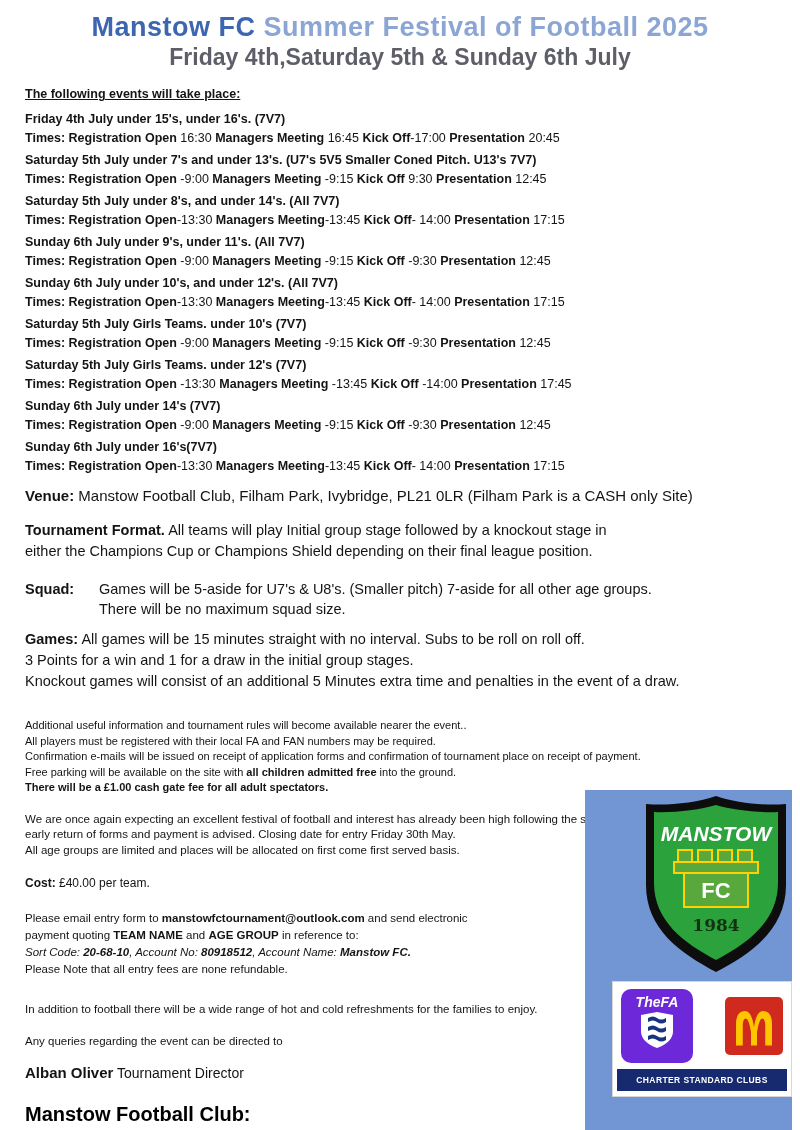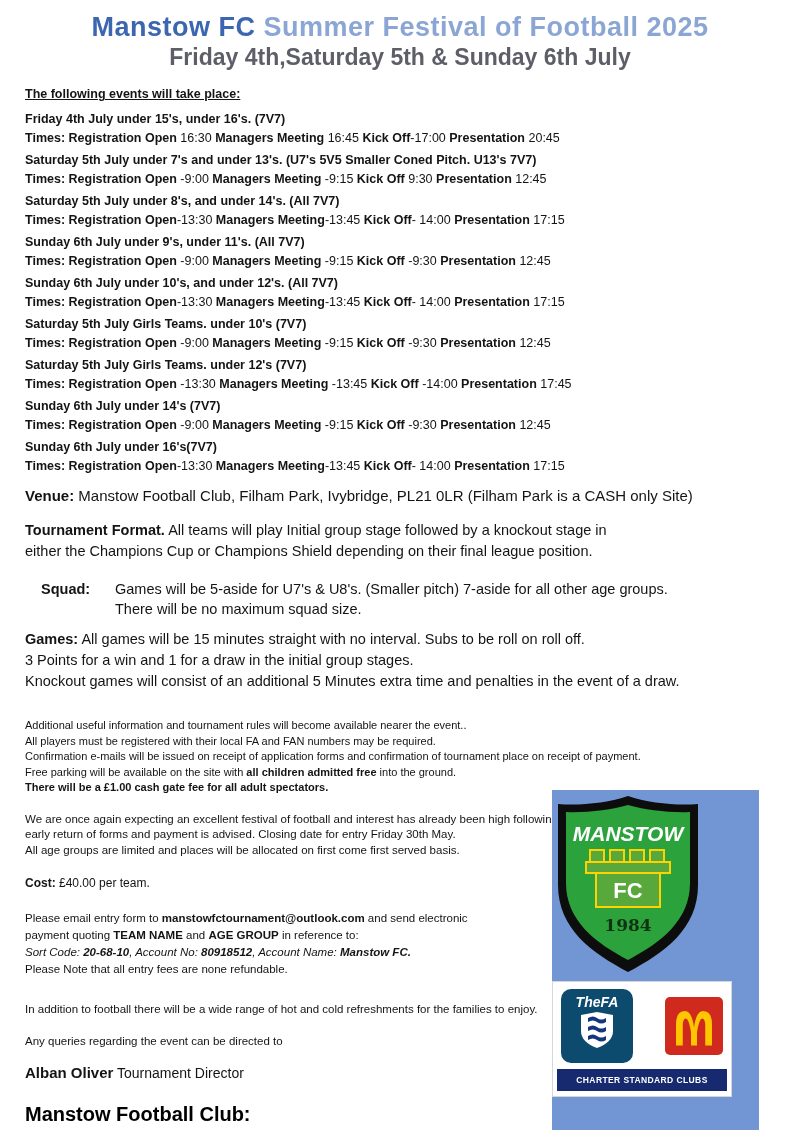--- a/index.html
+++ b/index.html
@@ -21,51 +21,51 @@
 
   .ev { margin-bottom:3px; }
   .ev-h { font-size:12.5px; font-weight:bold; line-height:19px; }
   .ev-t { font-size:12.5px; line-height:19px; }
 
   .venue { font-size:15px; margin-top:11px; }
   .format { font-size:14.5px; margin-top:16px; line-height:21px; }
   .preline { white-space:pre-line; }
 
   .squad { display:flex; font-size:14.5px; margin-top:17px; line-height:20px; }
-  .squad-label { width:74px; font-weight:bold; flex:none;margin-left:16px; }
+  .squad-label { width:74px; font-weight:bold; flex:none; }
 
   .games { font-size:14.5px; margin-top:10px; line-height:21px; }
 
   .smallprint { font-size:11px; line-height:15.5px; margin-top:26px; }
   .expecting  { font-size:11.5px; line-height:15.5px; margin-top:16px; }
 
   .cost { font-size:12px; margin-top:18px; }
   .payment { font-size:11.5px; line-height:17px; margin-top:20px; width:555px; }
   .refreshments { font-size:11.5px; margin-top:25px; width:555px; }
   .queries { font-size:11.5px; margin-top:20px; width:555px; }
 
   .director { font-size:14px; margin-top:17px; }
   .d-name { font-size:15px; font-weight:bold; }
 
   .club-heading { color:#000000; font-size:20px; font-weight:bold; margin-top:22px; }
   .members { color:#8aa6dd; font-size:11.5px; margin-top:4px; width:545px; }
 
   
   .panel {
-    position:absolute; left:552px; top:790px; width:207px; height:340px;
-    background:#7295d3; display:flex; flex-direction:column; align-items:flex-start;
+    position:absolute; left:585px; top:790px; width:207px; height:340px;
+    background:#7295d3; display:flex; flex-direction:column; align-items:flex-end;
   }
   .shield { margin-top:3px; line-height:0; }
   .fa-box {
     width:180px; background:#ffffff; margin-top:6px;
     display:flex; flex-direction:column; border:1px solid #d6d6d6;
   }
   .fa-logos { display:flex; align-items:center; justify-content:space-between; padding:7px 8px 4px 8px; }
   .fa-logo {
-    width:72px; height:74px; background:#0c4a6e; border-radius:10px; color:#fff;
+    width:72px; height:74px; background:#6d28d9; border-radius:10px; color:#fff;
     display:flex; flex-direction:column; align-items:center; padding-top:5px;
   }
   .fa-text { font-weight:bold; font-style:italic; font-size:14px; line-height:16px; }
   .mcd { width:58px; height:58px; background:#d02a1e; border-radius:5px; display:flex; align-items:center; justify-content:center; }
   .charter-bar {
     background:#172a70; color:#fff; font-size:8.5px; font-weight:bold; letter-spacing:0.4px;
     text-align:center; padding:6px 18px; margin:2px 4px 5px 4px;
   }
 </style>
 </head>

